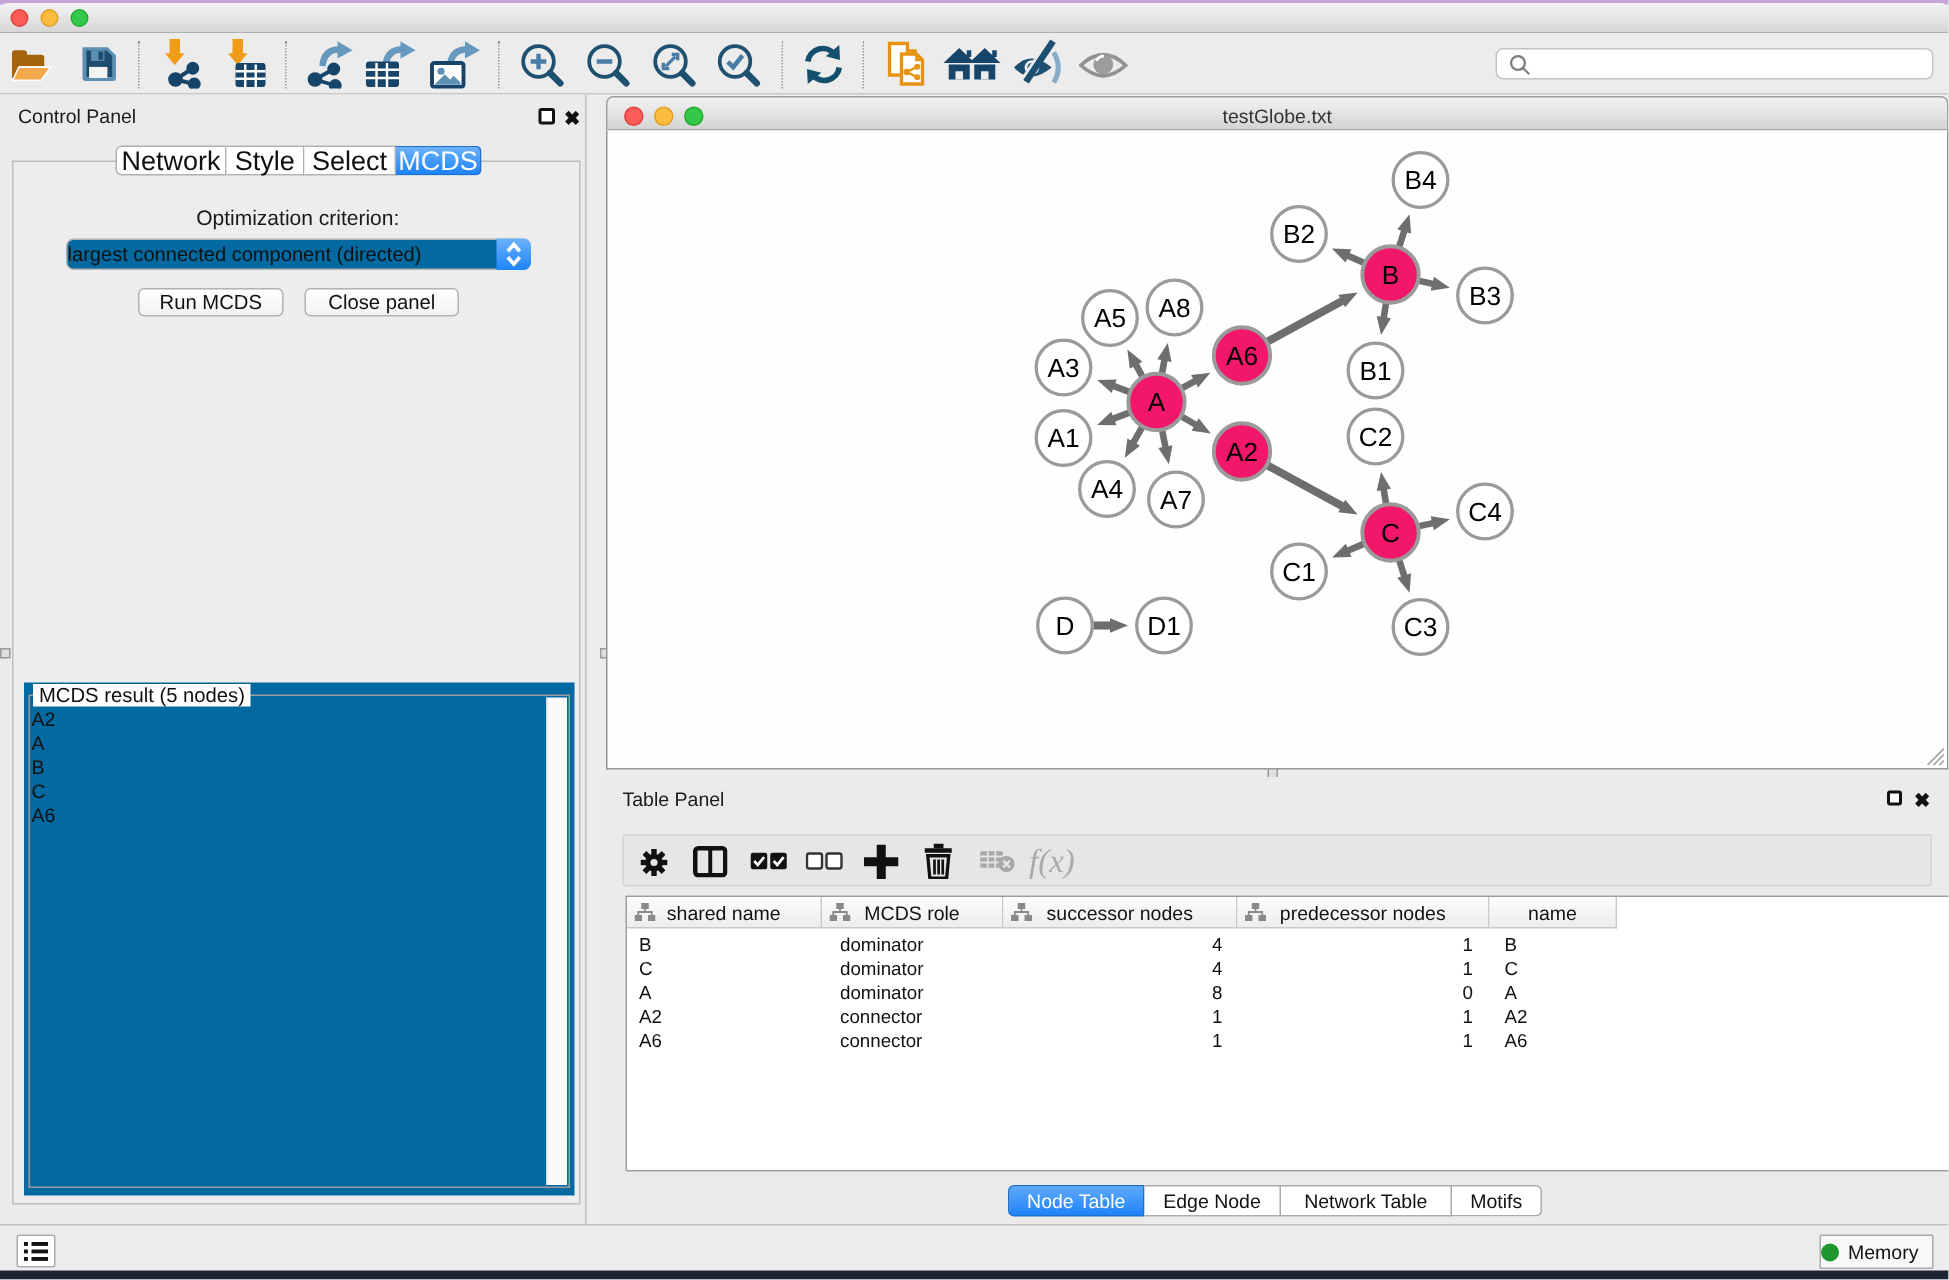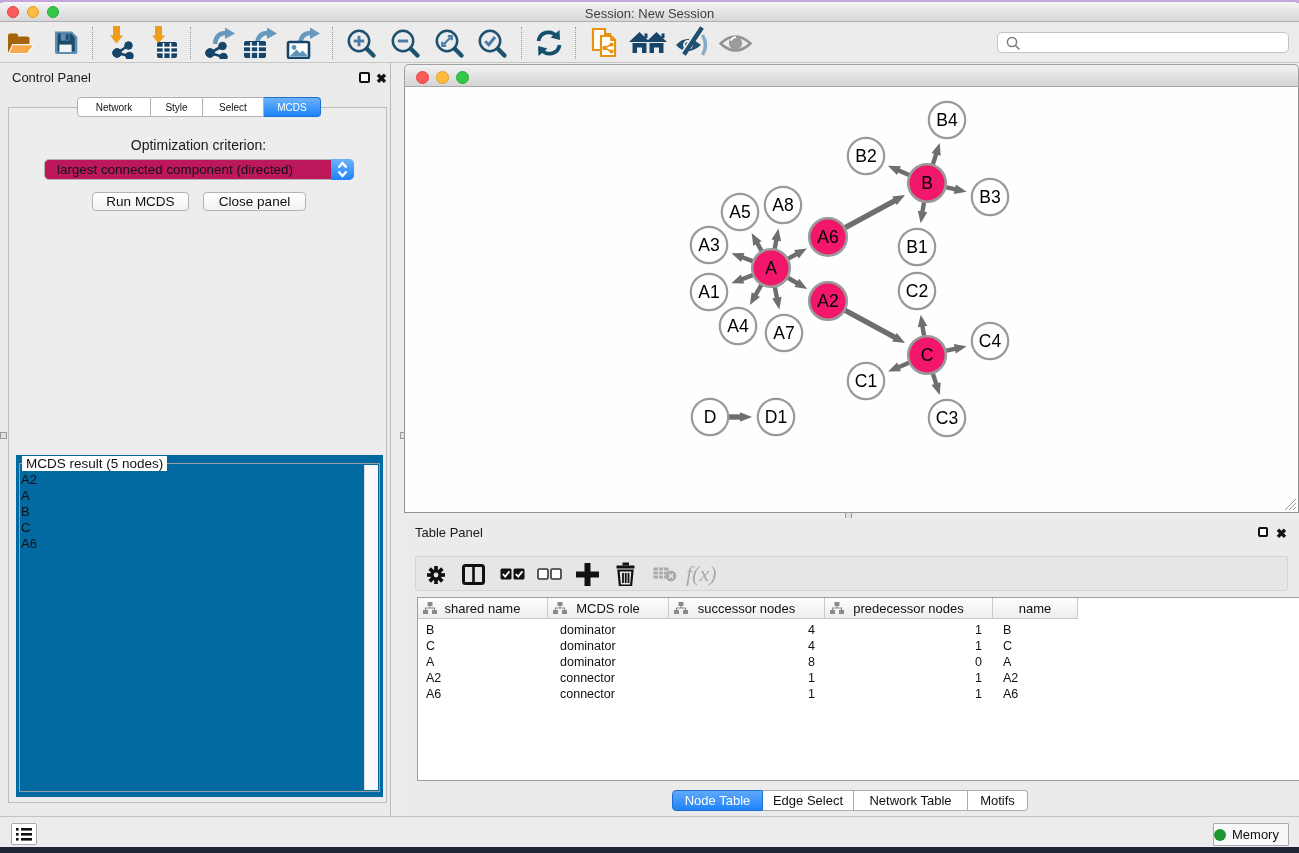--- a/index.html
+++ b/index.html
@@ -12,27 +12,27 @@
 #title{width:100%;text-align:center;top:4px;font-size:13px;color:#404040}
 #toolbar{left:0;top:22px;width:1299px;height:41px;background:#ececec;border-bottom:1px solid #c6c6c6}
 .sep{top:5px;width:0;height:32px;border-left:1px dotted #9a9a9a;position:absolute}
 #searchbox{left:997px;top:10px;width:292px;height:21px;background:#fff;border:1px solid #c4c4c4;border-radius:5px}
 
 #ctrlpanel{left:0;top:63px;width:391px;height:753px;background:#ebebeb;border-right:1px solid #bdbdbd}
 #cp-title{left:12px;top:7px;font-size:13px;color:#1a1a1a}
 .wicon-sq{width:11px;height:11px;border:2px solid #111;border-radius:2px;background:#fff}
 .wicon-x{font-size:13px;font-weight:bold;color:#111;line-height:11px}
 .cptabs{top:34px;height:20px;display:flex;position:absolute;z-index:2}
-.cptab{height:20px;border:1px solid #b0b0b0;border-left:none;background:#fff;font-size:10px;color:#111;display:flex;align-items:center;justify-content:center}
+.cptab{height:20px;border:1px solid #b0b0b0;border-left:none;background:#fff;font-size:18px;color:#111;display:flex;align-items:center;justify-content:center}
 .cptab.first{border-left:1px solid #b0b0b0;border-radius:4px 0 0 4px}
 .cptab.last{border-radius:0 4px 4px 0}
 .cptab.sel{background:linear-gradient(#6cb2fb,#1d84fa);color:#fff;border-color:#1d6fd0}
 #mcdsbox{left:8px;top:44px;width:379px;height:696px;background:#ededed;border:1px solid #bcbcbc}
 #optlabel{left:0;width:379px;top:29px;text-align:center;font-size:14px;color:#1a1a1a}
-#dropdown{left:35px;top:51px;width:310px;height:21px;background:#be185d;border:1px solid #b3b3b3;border-radius:5px;font-size:13.4px;color:#111;line-height:19px;padding-left:12px}
+#dropdown{left:35px;top:51px;width:310px;height:21px;background:#0369a1;border:1px solid #b3b3b3;border-radius:5px;font-size:13.4px;color:#111;line-height:19px;}
 #dropdown .spin{position:absolute;right:-1px;top:-1px;width:23px;height:21px;border-radius:0 5px 5px 0;background:linear-gradient(#6cb2fb,#1d84fa)}
 .btn{position:absolute;height:19px;background:linear-gradient(#ffffff,#f2f2f2);border:1px solid #b3b3b3;border-radius:4px;font-size:13.5px;color:#111;display:flex;align-items:center;justify-content:center}
 #resultpanel{left:7px;top:347px;width:367px;height:342px;background:#0369a1}
 #resultborder{left:3px;top:8px;width:361px;height:329px;border:1px solid #9d9d9d}
 #resultlabel{left:6px;top:1px;background:#fff;padding:0 4px;font-size:13.5px;color:#111}
 #resultlist{left:5px;top:17px;font-size:13px;color:#111;line-height:16px}
 #resultscroll{left:348px;top:10px;width:14px;height:325px;background:#fafafa;border-left:1px solid #d9d9d9}
 
 #netwin{left:404px;top:63px;width:895px;height:450px}
 #nw-titlebar{left:0;top:1px;width:895px;height:23px;background:linear-gradient(#f2f2f2,#d4d4d4);border:1px solid #9f9f9f;border-bottom:1px solid #a8a8a8;border-radius:5px 5px 0 0}
@@ -59,21 +59,20 @@
 #bottomstrip{left:0;top:847px;width:1299px;height:6px;background:#1d2433}
 .grip{position:absolute;width:7px;height:7px;background:#e0e0e0;border:1px solid #9a9a9a}
 </style></head>
 <body>
 <div class="abs" id="purpletop"></div>
 
 <div class="abs" id="titlebar">
   <div class="abs tl" style="left:7px;background:#fc5b57;border:1px solid #e2443f"></div>
   <div class="abs tl" style="left:27px;background:#fdbc40;border:1px solid #dfa023"></div>
   <div class="abs tl" style="left:47px;background:#34c84a;border:1px solid #27aa35"></div>
-  <div class="abs" id="title">Session: New Session</div>
 </div>
 
 <div class="abs" id="toolbar">
 
   <svg class="abs" style="left:8px;top:11px" width="28" height="21">
     <path d="M0 19 L0 2.5 Q0 0.5 2 0.5 L8 0.5 Q10 0.5 10 2.5 L10 3.5 L19.5 3.5 Q21.5 3.5 21.5 5.5 L21.5 11 L3.8 11 Z" fill="#a6640a"></path>
     <rect x="0" y="3" width="4.6" height="16" fill="#a6640a"></rect>
     <polygon points="4.5,11.8 25.8,11.8 19.5,20.5 0.6,20.5" fill="#f5a94b" stroke="#fdfdfd" stroke-width="1.1"></polygon>
   </svg>
 
@@ -254,20 +253,21 @@
   </div>
 </div>
 <div class="grip" style="left:0px;top:432px"></div>
 <div class="grip" style="left:400px;top:432px"></div>
 
 <div class="abs" id="netwin">
   <div class="abs" id="nw-titlebar">
     <div class="abs tl" style="left:11px;top:6px;width:13px;height:13px;border-radius:50%;background:#fc5b57;border:1px solid #e2443f"></div>
     <div class="abs tl" style="left:31px;top:6px;width:13px;height:13px;border-radius:50%;background:#fdbc40;border:1px solid #dfa023"></div>
     <div class="abs tl" style="left:51px;top:6px;width:13px;height:13px;border-radius:50%;background:#34c84a;border:1px solid #27aa35"></div>
+    <div class="abs" id="nw-title">testGlobe.txt</div>
   </div>
   <div class="abs" id="nw-canvas">
 <svg width="894" height="426" style="position:absolute;left:0;top:0">
 <line x1="356.8" y1="164.4" x2="351.5" y2="154.7" stroke="#6e6e6e" stroke-width="4.4"></line>
 <polygon points="346.6,146.0 356.6,154.2 348.2,158.8" fill="#6e6e6e"></polygon>
 <line x1="369.6" y1="162.3" x2="371.6" y2="151.4" stroke="#6e6e6e" stroke-width="4.4"></line>
 <polygon points="373.5,141.6 376.0,154.3 366.5,152.5" fill="#6e6e6e"></polygon>
 <line x1="348.2" y1="174.4" x2="335.9" y2="169.8" stroke="#6e6e6e" stroke-width="4.4"></line>
 <polygon points="326.5,166.3 339.4,166.0 336.1,175.0" fill="#6e6e6e"></polygon>
 <line x1="348.3" y1="187.9" x2="335.7" y2="192.7" stroke="#6e6e6e" stroke-width="4.4"></line>
@@ -461,21 +461,21 @@
       <div class="th" style="width:85px">name</div>
     </div>
     <div class="trow" style="left:8px;top:24px">B<br>C<br>A<br>A2<br>A6</div>
     <div class="trow" style="left:142px;top:24px">dominator<br>dominator<br>dominator<br>connector<br>connector</div>
     <div class="trow" style="left:300px;top:24px;width:97px;text-align:right">4<br>4<br>8<br>1<br>1</div>
     <div class="trow" style="left:460px;top:24px;width:104px;text-align:right">1<br>1<br>0<br>1<br>1</div>
     <div class="trow" style="left:585px;top:24px">B<br>C<br>A<br>A2<br>A6</div>
   </div>
   <div class="tabs">
     <div class="ttab sel first" style="width:91px">Node Table</div>
-    <div class="ttab" style="width:91px">Edge Select</div>
+    <div class="ttab" style="width:91px">Edge Node</div>
     <div class="ttab" style="width:114px">Network Table</div>
     <div class="ttab last" style="width:60px">Motifs</div>
   </div>
 </div>
 
 <div class="abs" id="statusbar">
   <div class="abs" id="listbtn">
     <svg width="16" height="13" style="position:absolute;left:4px;top:4px">
       <g fill="#111">
         <rect x="0" y="0" width="2.6" height="2.6"></rect>

